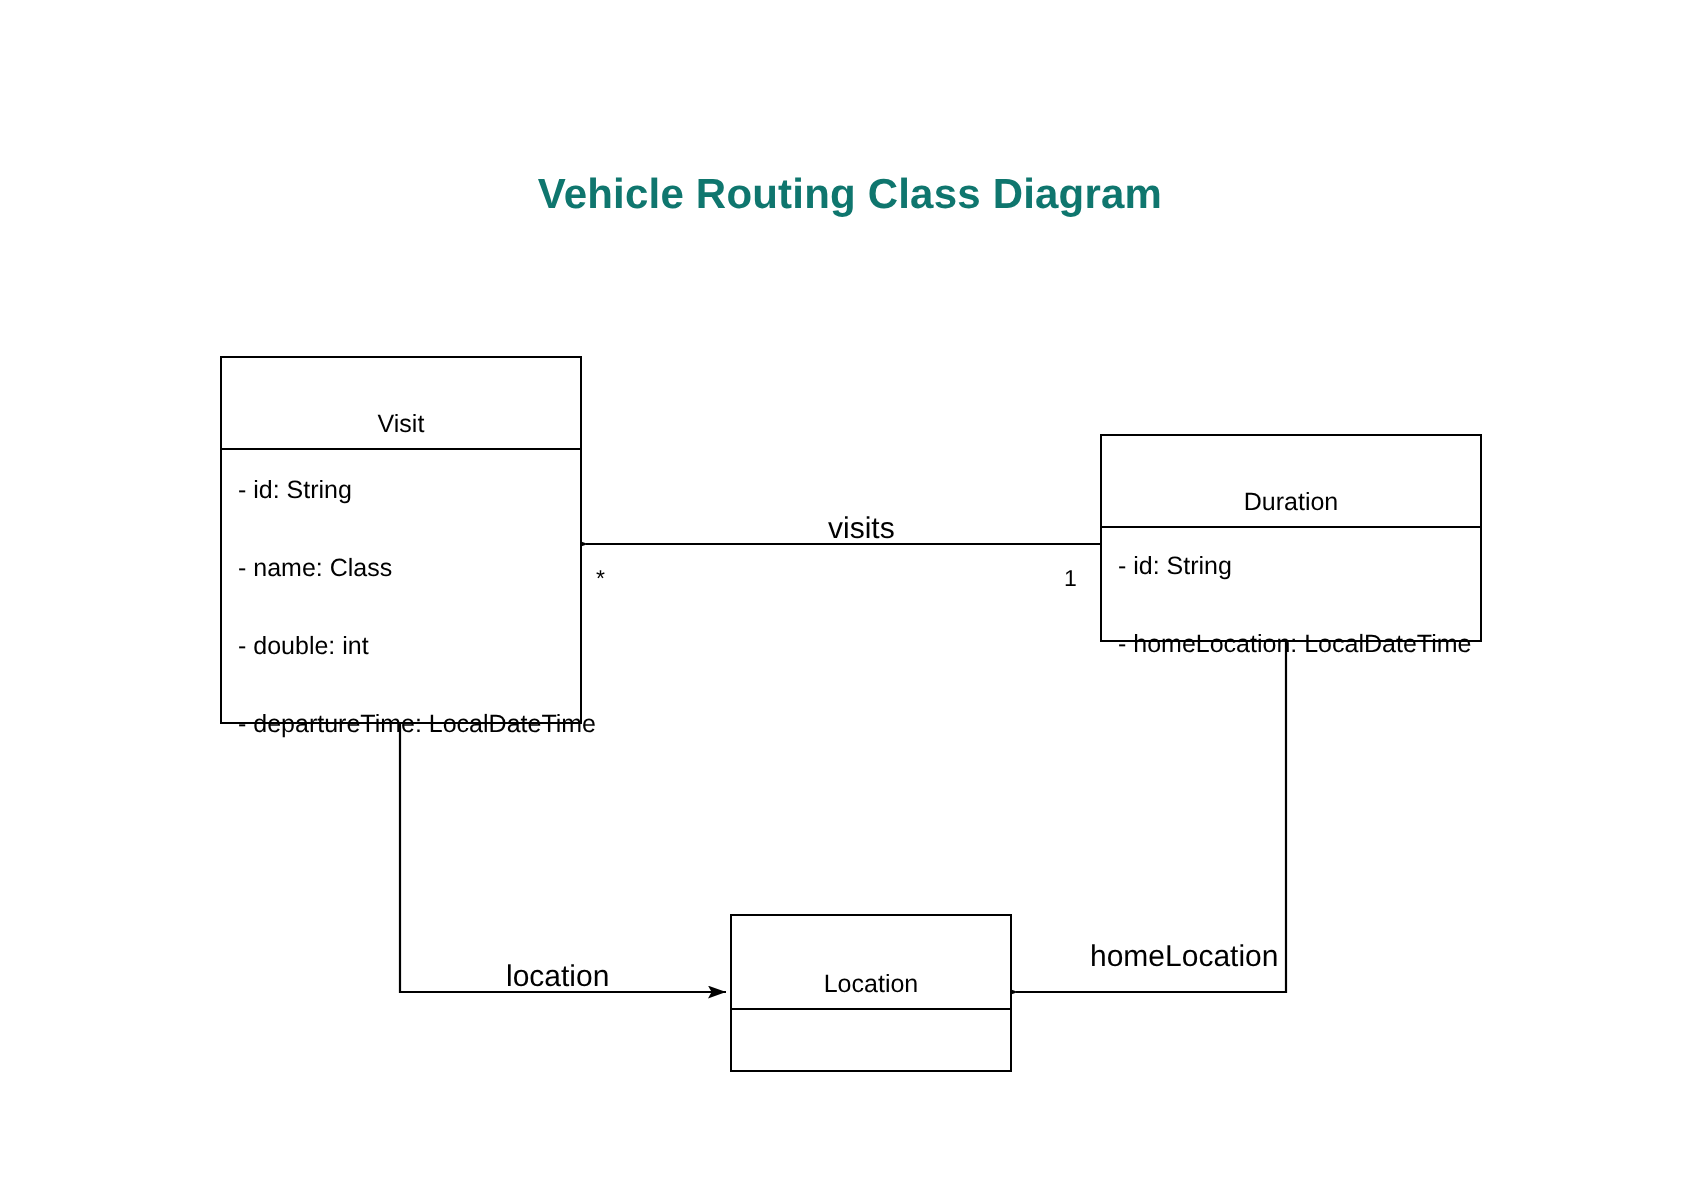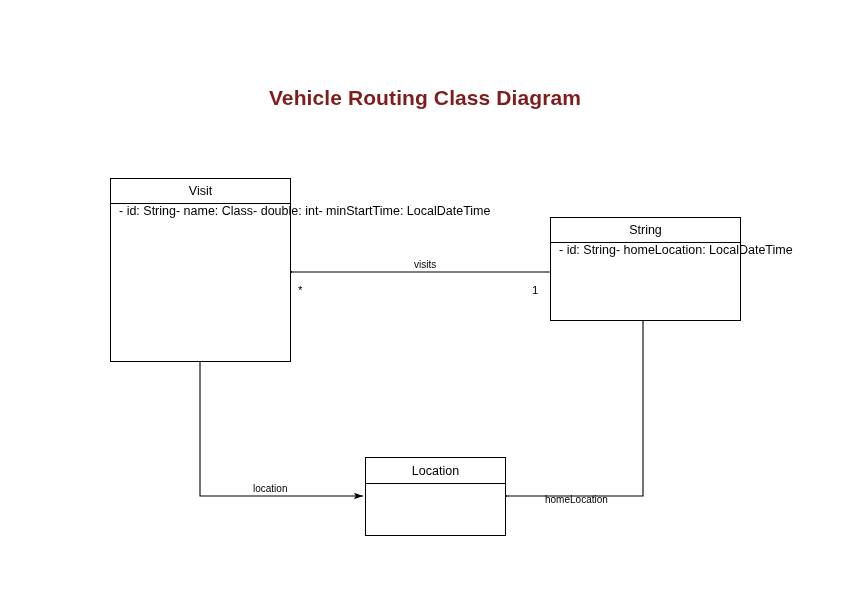--- a/index.html
+++ b/index.html
@@ -24,49 +24,49 @@
   }
 
   #page-title {
     position: absolute;
     left: 0;
     top: 86px;
     width: 850px;
     text-align: center;
     font-size: 21px;
     font-weight: bold;
-    color: #7f1d1d;
+    color: #0f766e;
     letter-spacing: 0.1px;
   }
 
   
   .uml-class {
     position: absolute;
     box-sizing: border-box;
     background: #ffffff;
     border: 1px solid #000000;
     z-index: 5;
   }
   .uml-class-name {
     box-sizing: border-box;
     text-align: center;
     font-size: 12.5px;
     border-bottom: 1px solid #000000;
     display: flex;
     align-items: center;
     justify-content: center;
+    margin-top: 21px;
   }
   .uml-attrs {
     box-sizing: border-box;
     padding: 0 0 0 8px;
     display: flex;
-    flex-direction: row;
+    flex-direction: column;
     justify-content: space-around;
     height: calc(100% - 26px);
-    text-align: right;
   }
   .uml-attr {
     font-size: 12.5px;
     line-height: 14px;
     white-space: nowrap;
   }
 
   
   #class-visit { left: 110px; top: 178px; width: 181px; height: 184px; }
   #class-visit .uml-class-name { height: 25px; }
@@ -78,37 +78,37 @@
   #class-vehicle .uml-attrs { height: 77px; }
 
   
   #class-location { left: 365px; top: 457px; width: 141px; height: 79px; }
   #class-location .uml-class-name { height: 26px; }
   #class-location .uml-attrs { height: 51px; }
 
   
   .edge-label {
     position: absolute;
-    font-size: 10px;
+    font-size: 15px;
     line-height: 13px;
     white-space: nowrap;
     color: #000000;
     z-index: 6;
   }
   .multiplicity {
     position: absolute;
     font-size: 11.5px;
     line-height: 13px;
     color: #000000;
     z-index: 6;
   }
 
   #label-visits   { left: 414px; top: 258px; }
   #label-location { left: 253px; top: 482px; }
-  #label-homelocation { left: 545px; top: 493px; }
+  #label-homelocation { left: 545px; top: 472px; }
 
   #mult-visit-star { left: 298px; top: 284px; }
   #mult-vehicle-one { left: 532px; top: 284px; }
 </style>
 </head>
 <body>
 
 <svg id="diagram-canvas" width="850" height="600" viewBox="0 0 850 600" xmlns="http://www.w3.org/2000/svg">
   <defs>
     <marker id="arrow-left" markerWidth="10" markerHeight="10" refX="1" refY="3.2" orient="auto" markerUnits="userSpaceOnUse">
@@ -133,26 +133,26 @@
 </svg>
 
 <div id="page-title">Vehicle Routing Class Diagram</div>
 
 <div class="uml-class" id="class-visit">
   <div class="uml-class-name">Visit</div>
   <div class="uml-attrs">
     <div class="uml-attr">- id: String</div>
     <div class="uml-attr">- name: Class</div>
     <div class="uml-attr">- double: int</div>
-    <div class="uml-attr">- minStartTime: LocalDateTime</div>
+    <div class="uml-attr">- departureTime: LocalDateTime</div>
   </div>
 </div>
 
 <div class="uml-class" id="class-vehicle">
-  <div class="uml-class-name">String</div>
+  <div class="uml-class-name">Duration</div>
   <div class="uml-attrs">
     <div class="uml-attr">- id: String</div>
     <div class="uml-attr">- homeLocation: LocalDateTime</div>
   </div>
 </div>
 
 <div class="uml-class" id="class-location">
   <div class="uml-class-name">Location</div>
 </div>
 

